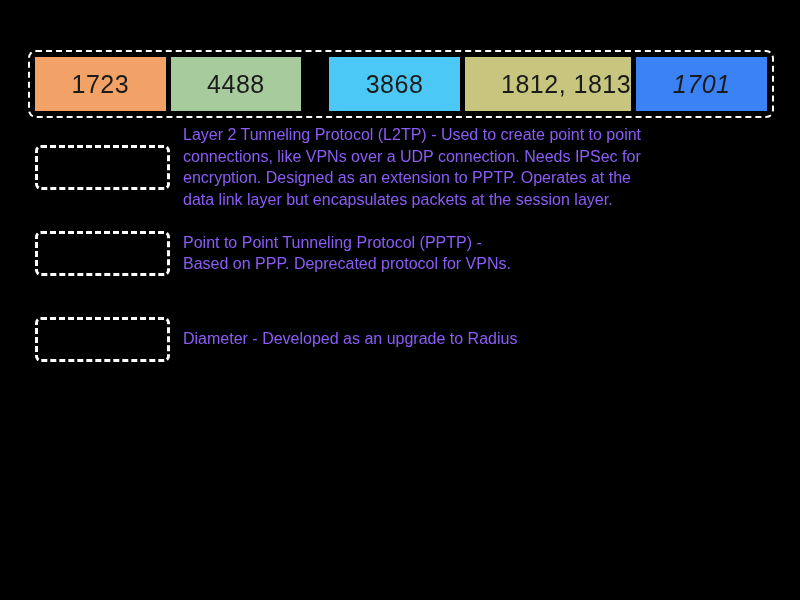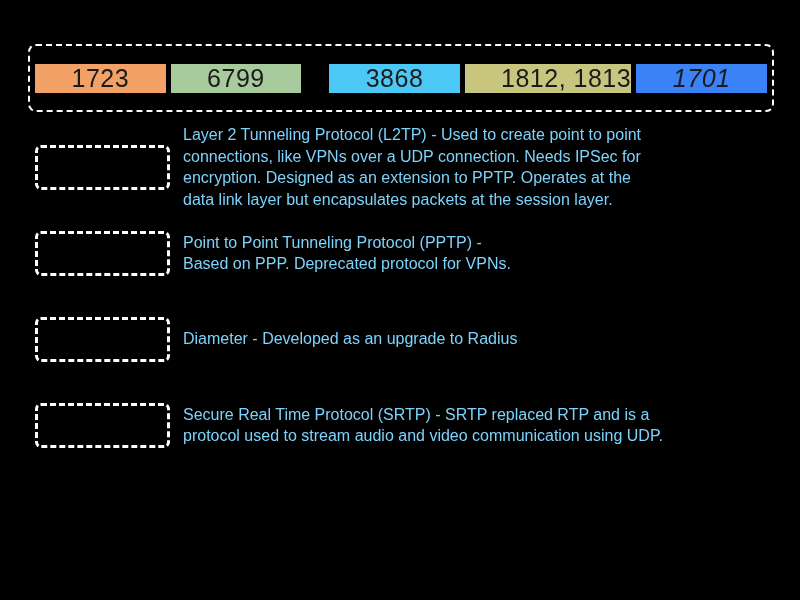--- a/index.html
+++ b/index.html
@@ -11,31 +11,30 @@
     width: 800px;
     height: 600px;
     overflow: hidden;
     background: #000000;
     font-family: "Liberation Sans", sans-serif;
   }
   
   .bank {
     position: absolute;
     left: 28px;
-    top: 44px;
+    top: 50px;
     width: 746px;
     height: 68px;
     box-sizing: border-box;
     border: 2px dashed #ffffff;
     border-radius: 8px;
     padding: 5px;
     display: flex;
     gap: 5px;
     background: #000000;
-    align-items: center;
   }
   .tile {
     flex: 1 1 0;
     display: flex;
     align-items: center;
     justify-content: center;
     font-size: 25px;
     letter-spacing: 0.5px;
     color: #1b1b1b;
     cursor: grab;
@@ -56,32 +55,32 @@
   .dropzone {
     flex: none;
     width: 129px;
     height: 39px;
     border: 3px dashed #ffffff;
     border-radius: 6px;
     margin-right: 13px;
     background: transparent;
   }
   .desc {
-    color: #7dd3fc;
+    color: #8b5cf6;
     font-size: 16px;
     line-height: 21.5px;
     white-space: pre-line;
   }
 </style>
 </head>
 <body>
 
 <div class="bank">
   <div class="tile" style="background-color: rgb(242, 162, 102);">1723</div>
-  <div class="tile" style="background-color: rgb(167, 203, 156);">6799</div>
+  <div class="tile" style="background-color: rgb(167, 203, 156);">4488</div>
   <div class="tile" style="background-color: rgb(76, 200, 247); margin-left: 23px;">3868</div>
   <div class="tile" style="background-color: rgb(200, 198, 126); padding-left: 36px;">1812, 1813</div>
   <div class="tile" style="background-color: #3b82f6; font-style: italic;">1701</div>
 </div>
 
 <div class="rows">
   <div class="row">
     <div class="dropzone"></div>
     <div class="desc">Layer 2 Tunneling Protocol (L2TP) - Used to create point to point
 connections, like VPNs over a UDP connection. Needs IPSec for
@@ -90,18 +89,13 @@
   </div>
   <div class="row">
     <div class="dropzone"></div>
     <div class="desc">Point to Point Tunneling Protocol (PPTP) -
 Based on PPP. Deprecated protocol for VPNs.</div>
   </div>
   <div class="row">
     <div class="dropzone"></div>
     <div class="desc">Diameter - Developed as an upgrade to Radius</div>
   </div>
-  <div class="row">
-    <div class="dropzone"></div>
-    <div class="desc">Secure Real Time Protocol (SRTP) - SRTP replaced RTP and is a
-protocol used to stream audio and video communication using UDP.</div>
-  </div>
 </div>
 
 </body></html>

